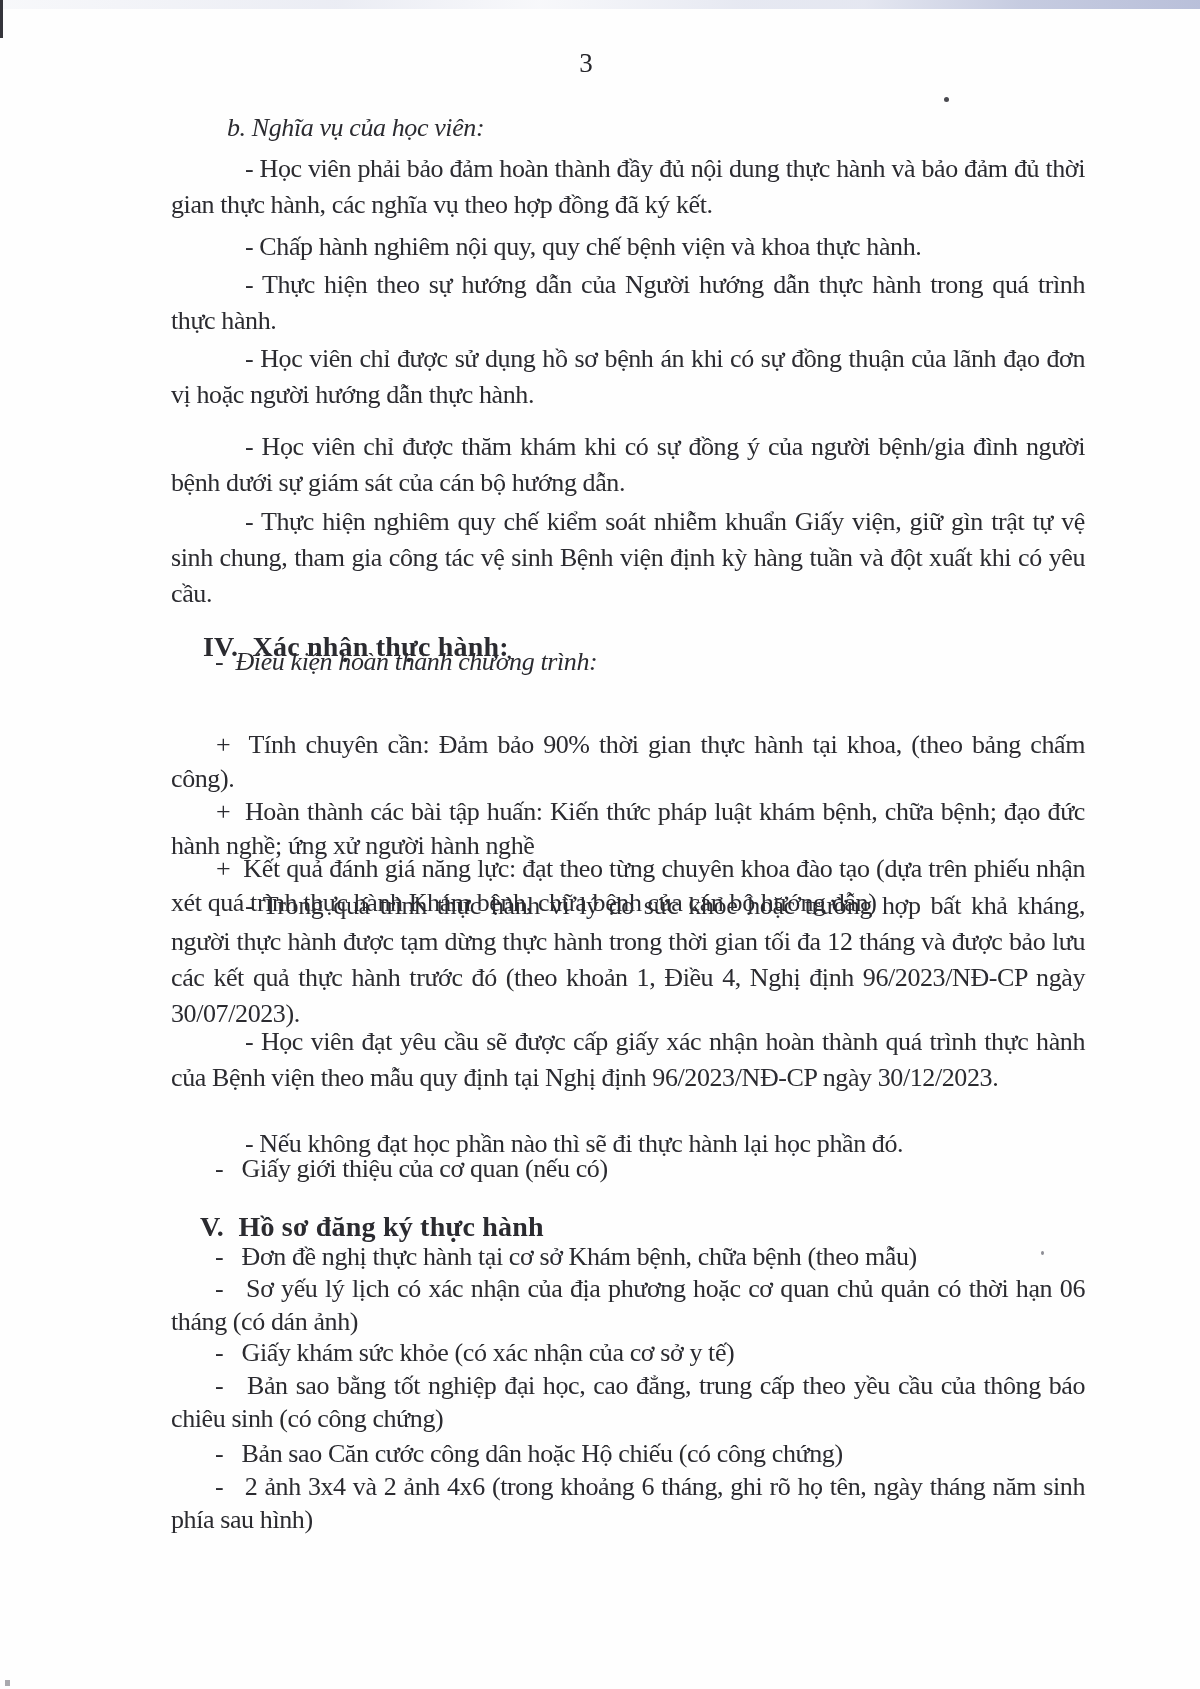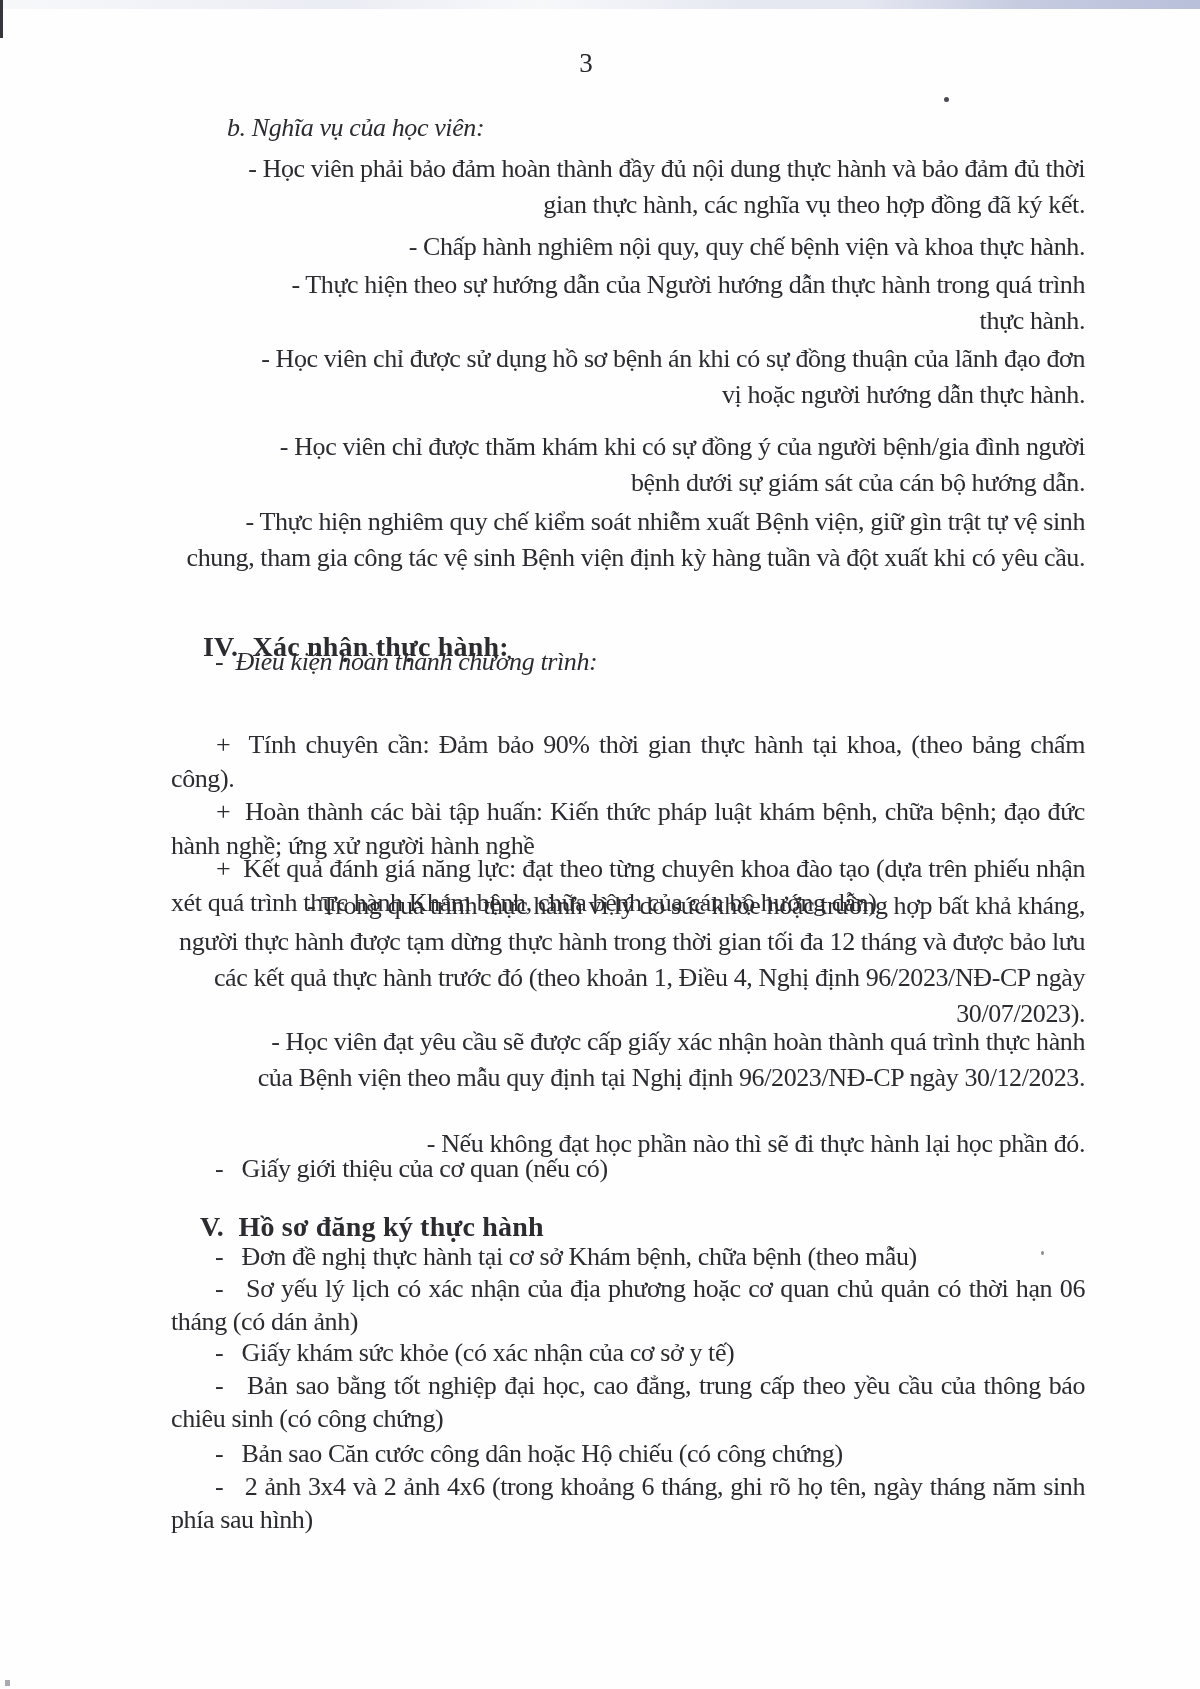--- a/index.html
+++ b/index.html
@@ -24,21 +24,21 @@
     font-size: 26px;
     line-height: 36px;
     letter-spacing: -0.4px;
     color: #2b2b30;
   }
   .j { text-align: justify; }
   .it { font-style: italic; }
   .b { font-weight: bold; font-size: 28px; letter-spacing: 0.2px; }
   .lh33 { line-height: 33px; }
   .lh34 { line-height: 34px; margin-top: 44px; }
-  .ind74 { text-indent: 74px; text-align: right; }
+  .ind74 { text-indent: 74px; }
   .ind56 { text-indent: 56px; }
   .ind45 { text-indent: 45px; }
   .ind44 { text-indent: 44px; }
   .ind32 { text-indent: 32px; }
   .ind29 { text-indent: 29px; margin-top: 36px; }
   .pageno {
     position: absolute;
     top: 48px;
     left: 0;
     width: 1172px;
@@ -102,21 +102,21 @@
 
   <p class="pageno">3</p>
 
   <section>
     <p class="p it ind56" style="top:110px">b. Nghĩa vụ của học viên:</p>
     <p class="p j ind74" style="top:151px">- Học viên phải bảo đảm hoàn thành đầy đủ nội dung thực hành và bảo đảm đủ thời gian thực hành, các nghĩa vụ theo hợp đồng đã ký kết.</p>
     <p class="p ind74" style="top:229px">- Chấp hành nghiêm nội quy, quy chế bệnh viện và khoa thực hành.</p>
     <p class="p j ind74" style="top:267px">- Thực hiện theo sự hướng dẫn của Người hướng dẫn thực hành trong quá trình thực hành.</p>
     <p class="p j ind74" style="top:341px">- Học viên chỉ được sử dụng hồ sơ bệnh án khi có sự đồng thuận của lãnh đạo đơn vị hoặc người hướng dẫn thực hành.</p>
     <p class="p j ind74" style="top:429px">- Học viên chỉ được thăm khám khi có sự đồng ý của người bệnh/gia đình người bệnh dưới sự giám sát của cán bộ hướng dẫn.</p>
-    <p class="p j ind74" style="top:504px">- Thực hiện nghiêm quy chế kiểm soát nhiễm xuất Bệnh viện, giữ gìn trật tự vệ sinh chung, tham gia công tác vệ sinh Bệnh viện định kỳ hàng tuần và đột xuất khi có yêu cầu.</p>
+    <p class="p j ind74" style="top:504px">- Thực hiện nghiêm quy chế kiểm soát nhiễm khuẩn Giấy viện, giữ gìn trật tự vệ sinh chung, tham gia công tác vệ sinh Bệnh viện định kỳ hàng tuần và đột xuất khi có yêu cầu.</p>
   </section>
 
   <section>
     <p class="p b ind32" style="top:629px">IV.&nbsp; Xác nhận thực hành:</p>
     <p class="p it ind44" style="top:644px">-&nbsp; Điều kiện hoàn thành chương trình:</p>
     <p class="p j lh34 ind45" style="top:684px">+&nbsp; Tính chuyên cần: Đảm bảo 90% thời gian thực hành tại khoa, (theo bảng chấm công).</p>
     <p class="p j lh34 ind45" style="top:751px">+&nbsp; Hoàn thành các bài tập huấn: Kiến thức pháp luật khám bệnh, chữa bệnh; đạo đức hành nghề; ứng xử người hành nghề</p>
     <p class="p j lh34 ind45" style="top:808px">+&nbsp; Kết quả đánh giá năng lực: đạt theo từng chuyên khoa đào tạo (dựa trên phiếu nhận xét quá trình thực hành Khám bệnh, chữa bệnh của cán bộ hướng dẫn)</p>
     <p class="p j ind74" style="top:888px">- Trong quá trình thực hành vì lý do sức khỏe hoặc trường hợp bất khả kháng, người thực hành được tạm dừng thực hành trong thời gian tối đa 12 tháng và được bảo lưu các kết quả thực hành trước đó (theo khoản 1, Điều 4, Nghị định 96/2023/NĐ-CP ngày 30/07/2023).</p>
     <p class="p j ind74" style="top:1024px">- Học viên đạt yêu cầu sẽ được cấp giấy xác nhận hoàn thành quá trình thực hành của Bệnh viện theo mẫu quy định tại Nghị định 96/2023/NĐ-CP ngày 30/12/2023.</p>

